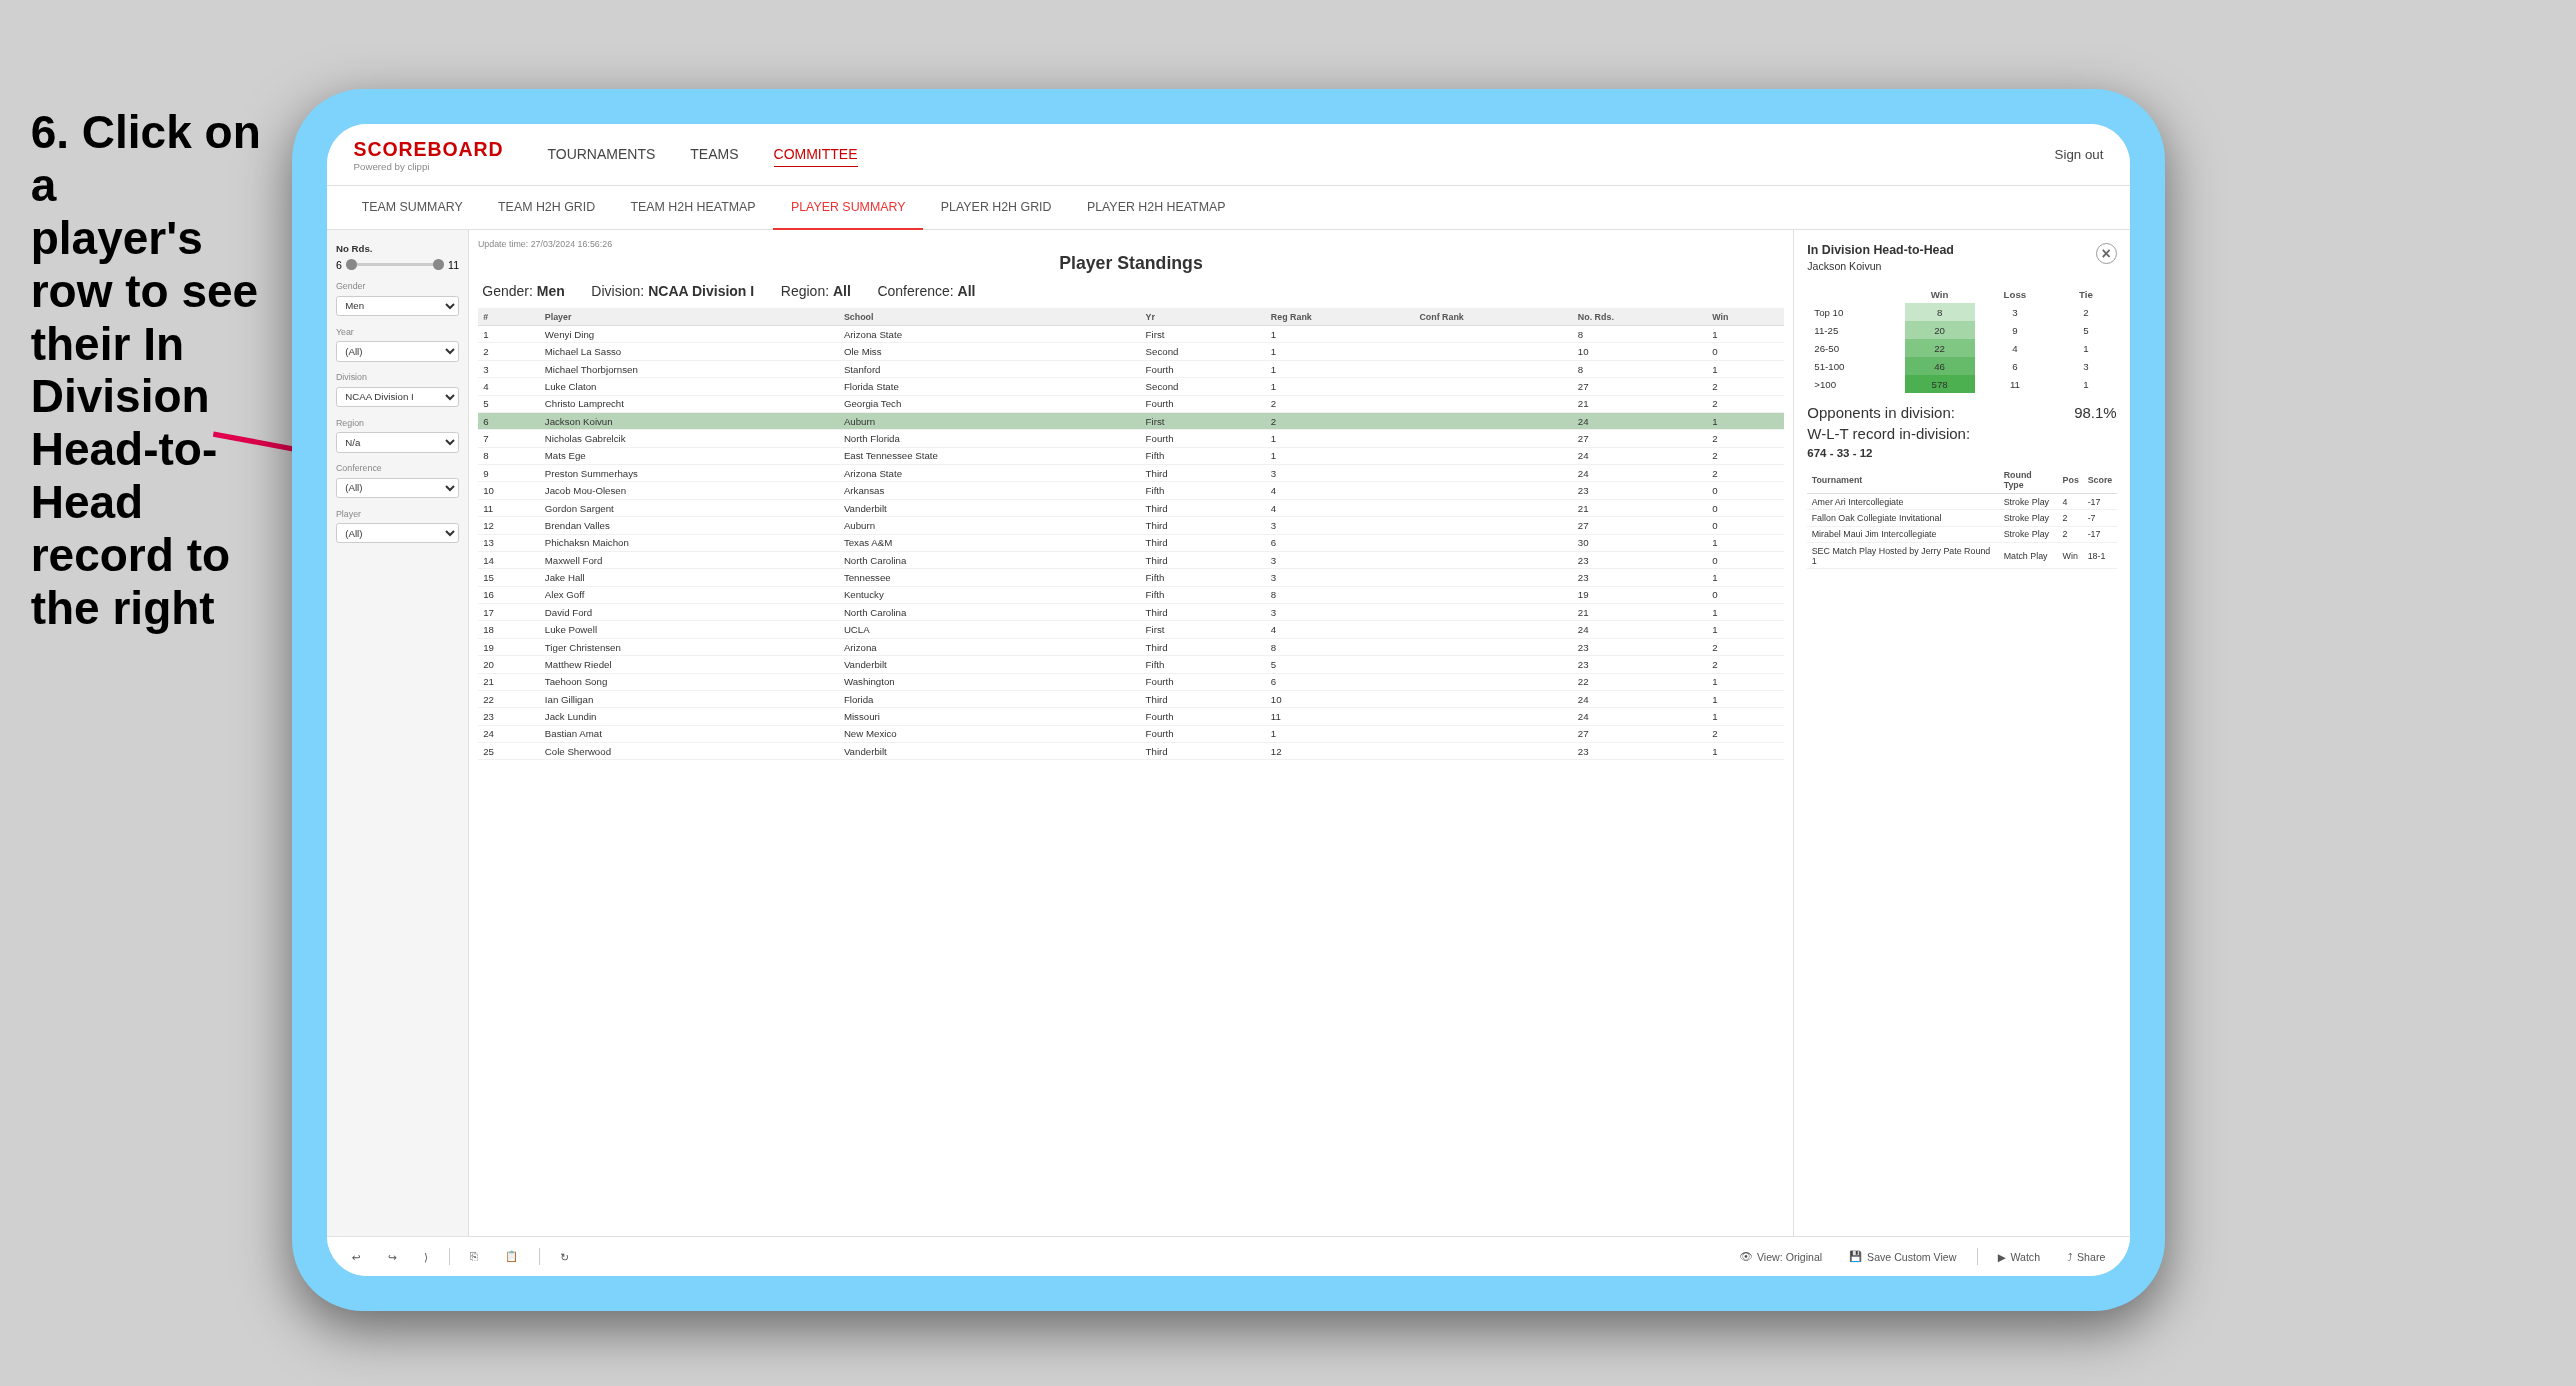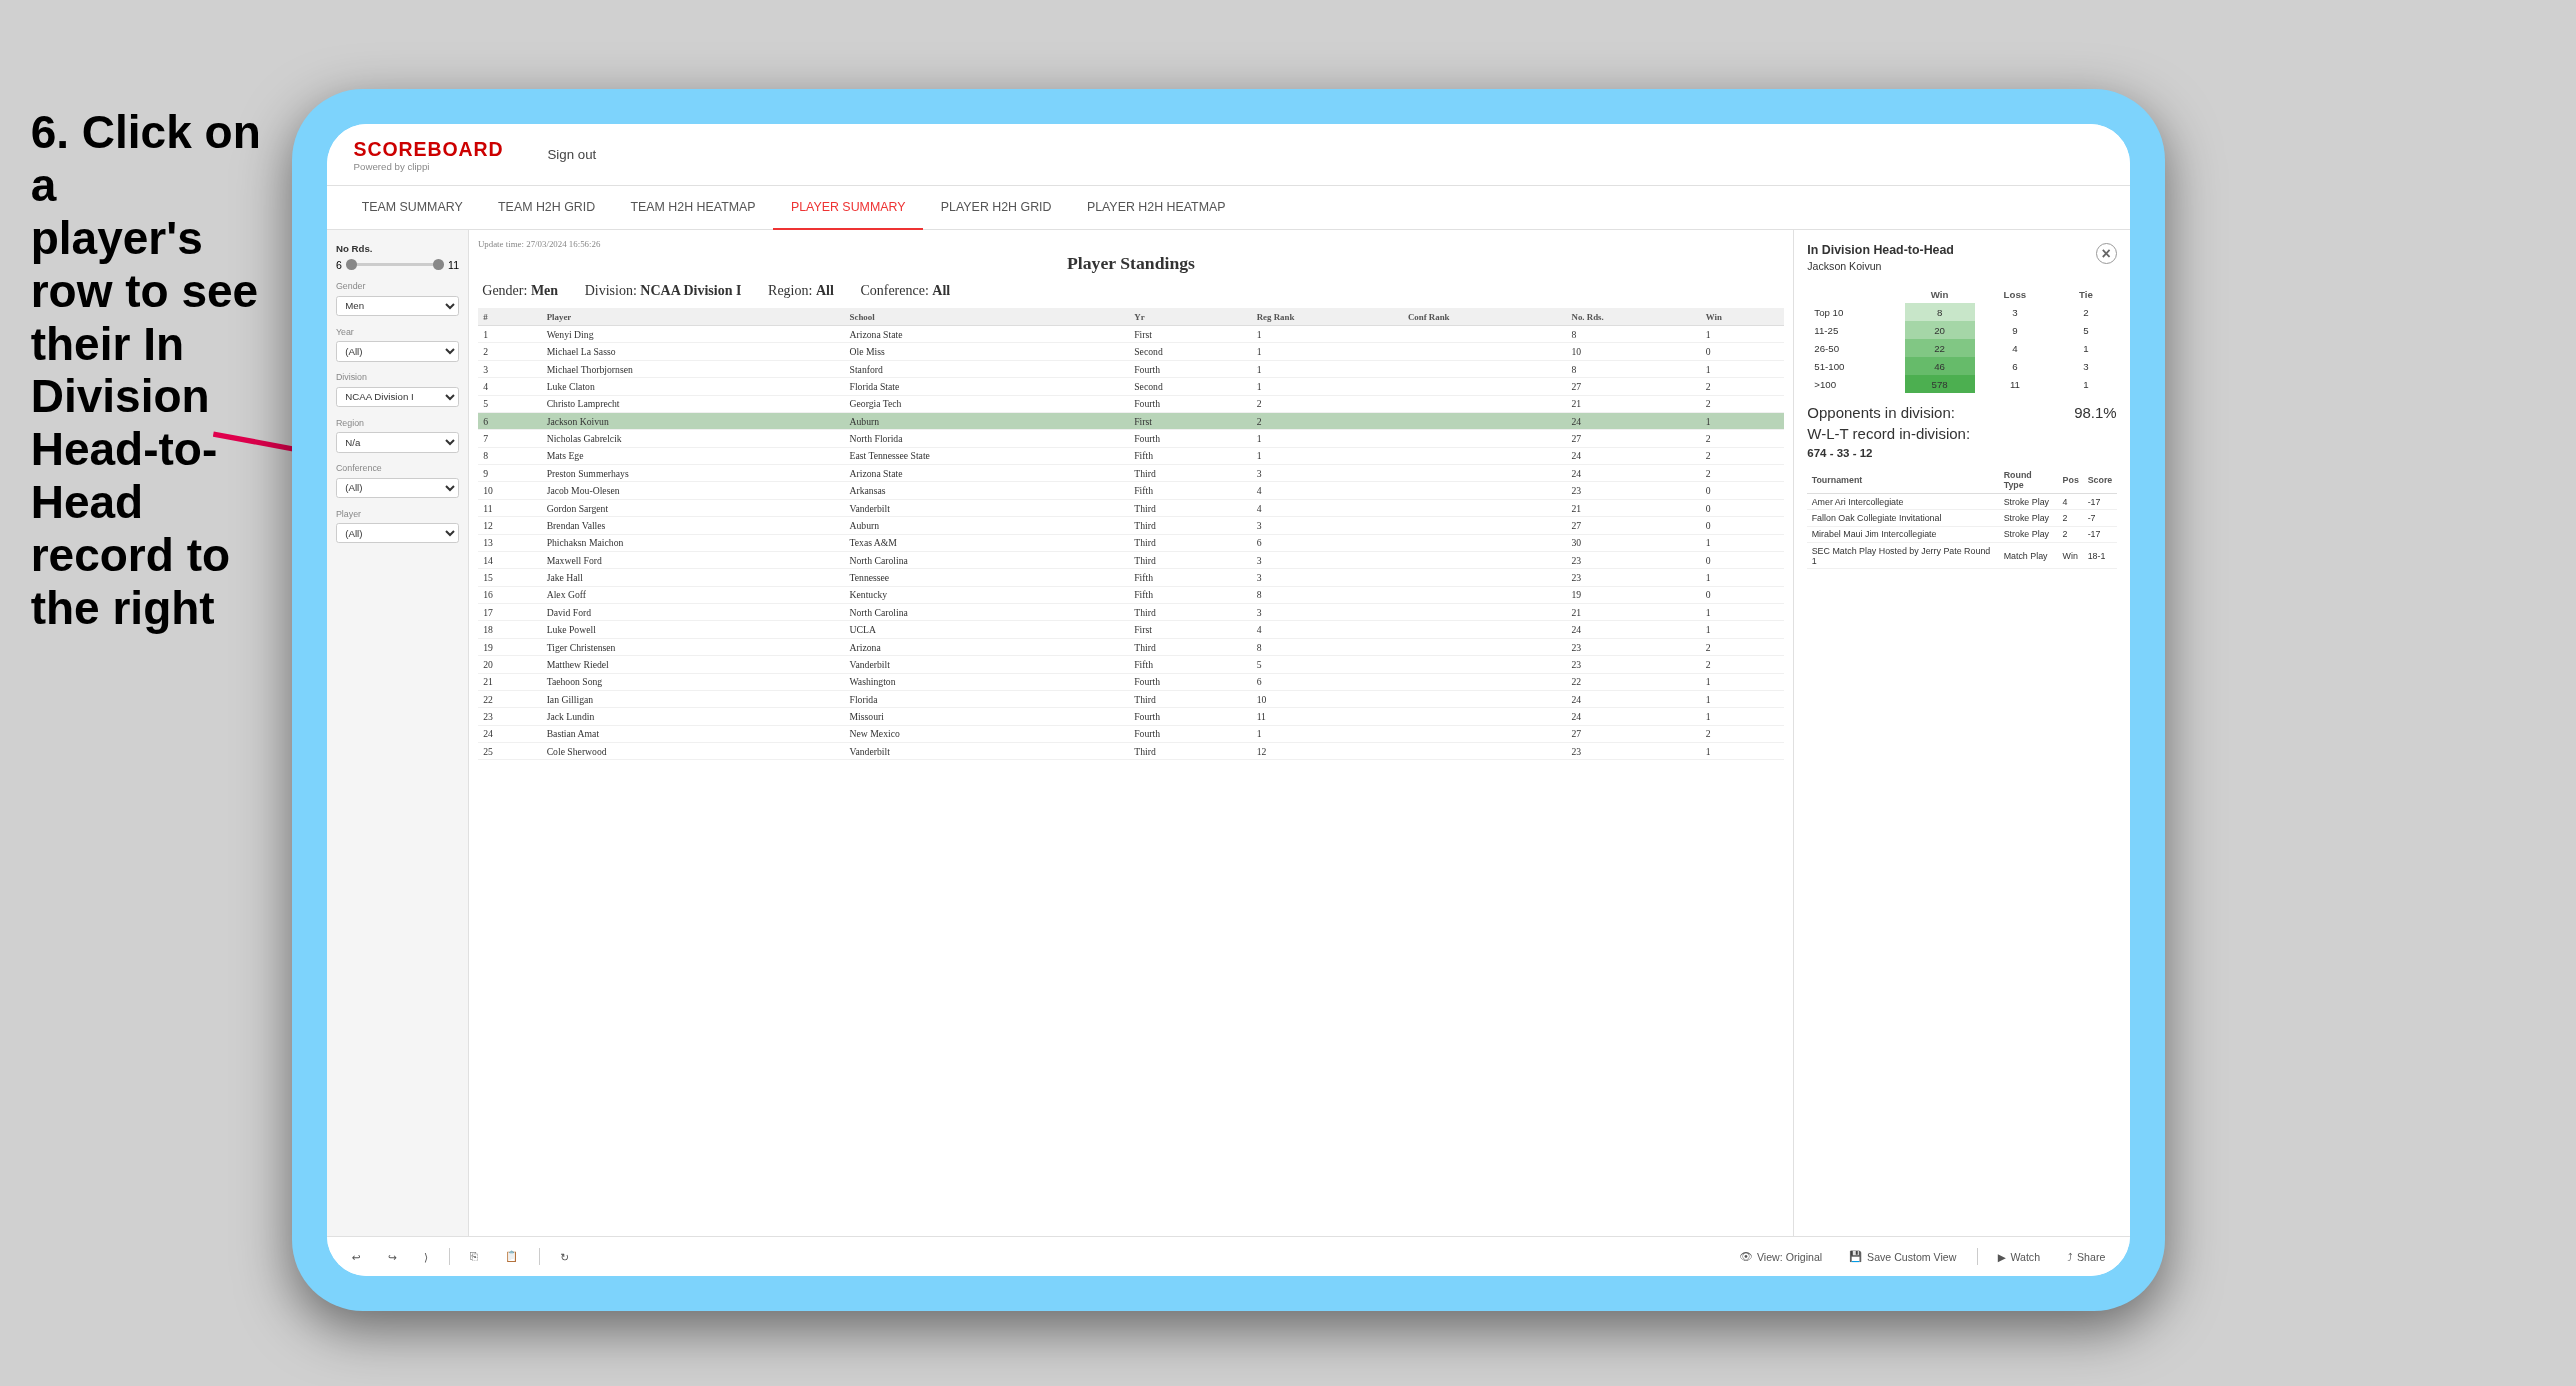--- a/index.html
+++ b/index.html
@@ -180,21 +180,20 @@
       gap: 4.4px;
       margin-top: 4.4px;
     }
 
     
     .center-panel {
       flex: 1;
       background: #fff;
       overflow: auto;
       padding: 8.9px;
-      font-family: Liberation Serif, serif;
     }
 
     .update-time {
       font-size: 8.9px;
       color: #888;
       margin-bottom: 4.4px;
     }
 
     .panel-title {
       font-size: 17.7px;
@@ -407,20 +406,25 @@
   <line x1="0" y1="60" x2="480" y2="150" stroke="#e0004d" stroke-width="6" marker-end="url(#arrowhead)"></line>
 </svg>
 
 <div class="tablet-frame">
   <div class="tablet-screen">
 
     <div class="top-nav">
       <div class="logo-area">
         <span class="logo-text">SCOREBOARD</span>
         <span class="logo-sub">Powered by clippi</span>
+      </div>
+      <div class="nav-items">
+        <span class="nav-item">TOURNAMENTS</span>
+        <span class="nav-item">TEAMS</span>
+        <span class="nav-item active">COMMITTEE</span>
       </div>
       <span class="sign-out">Sign out</span>
     </div>
 
     <div class="sub-nav">
       <span class="sub-nav-item">TEAM SUMMARY</span>
       <span class="sub-nav-item">TEAM H2H GRID</span>
       <span class="sub-nav-item">TEAM H2H HEATMAP</span>
       <span class="sub-nav-item active">PLAYER SUMMARY</span>
       <span class="sub-nav-item">PLAYER H2H GRID</span>

